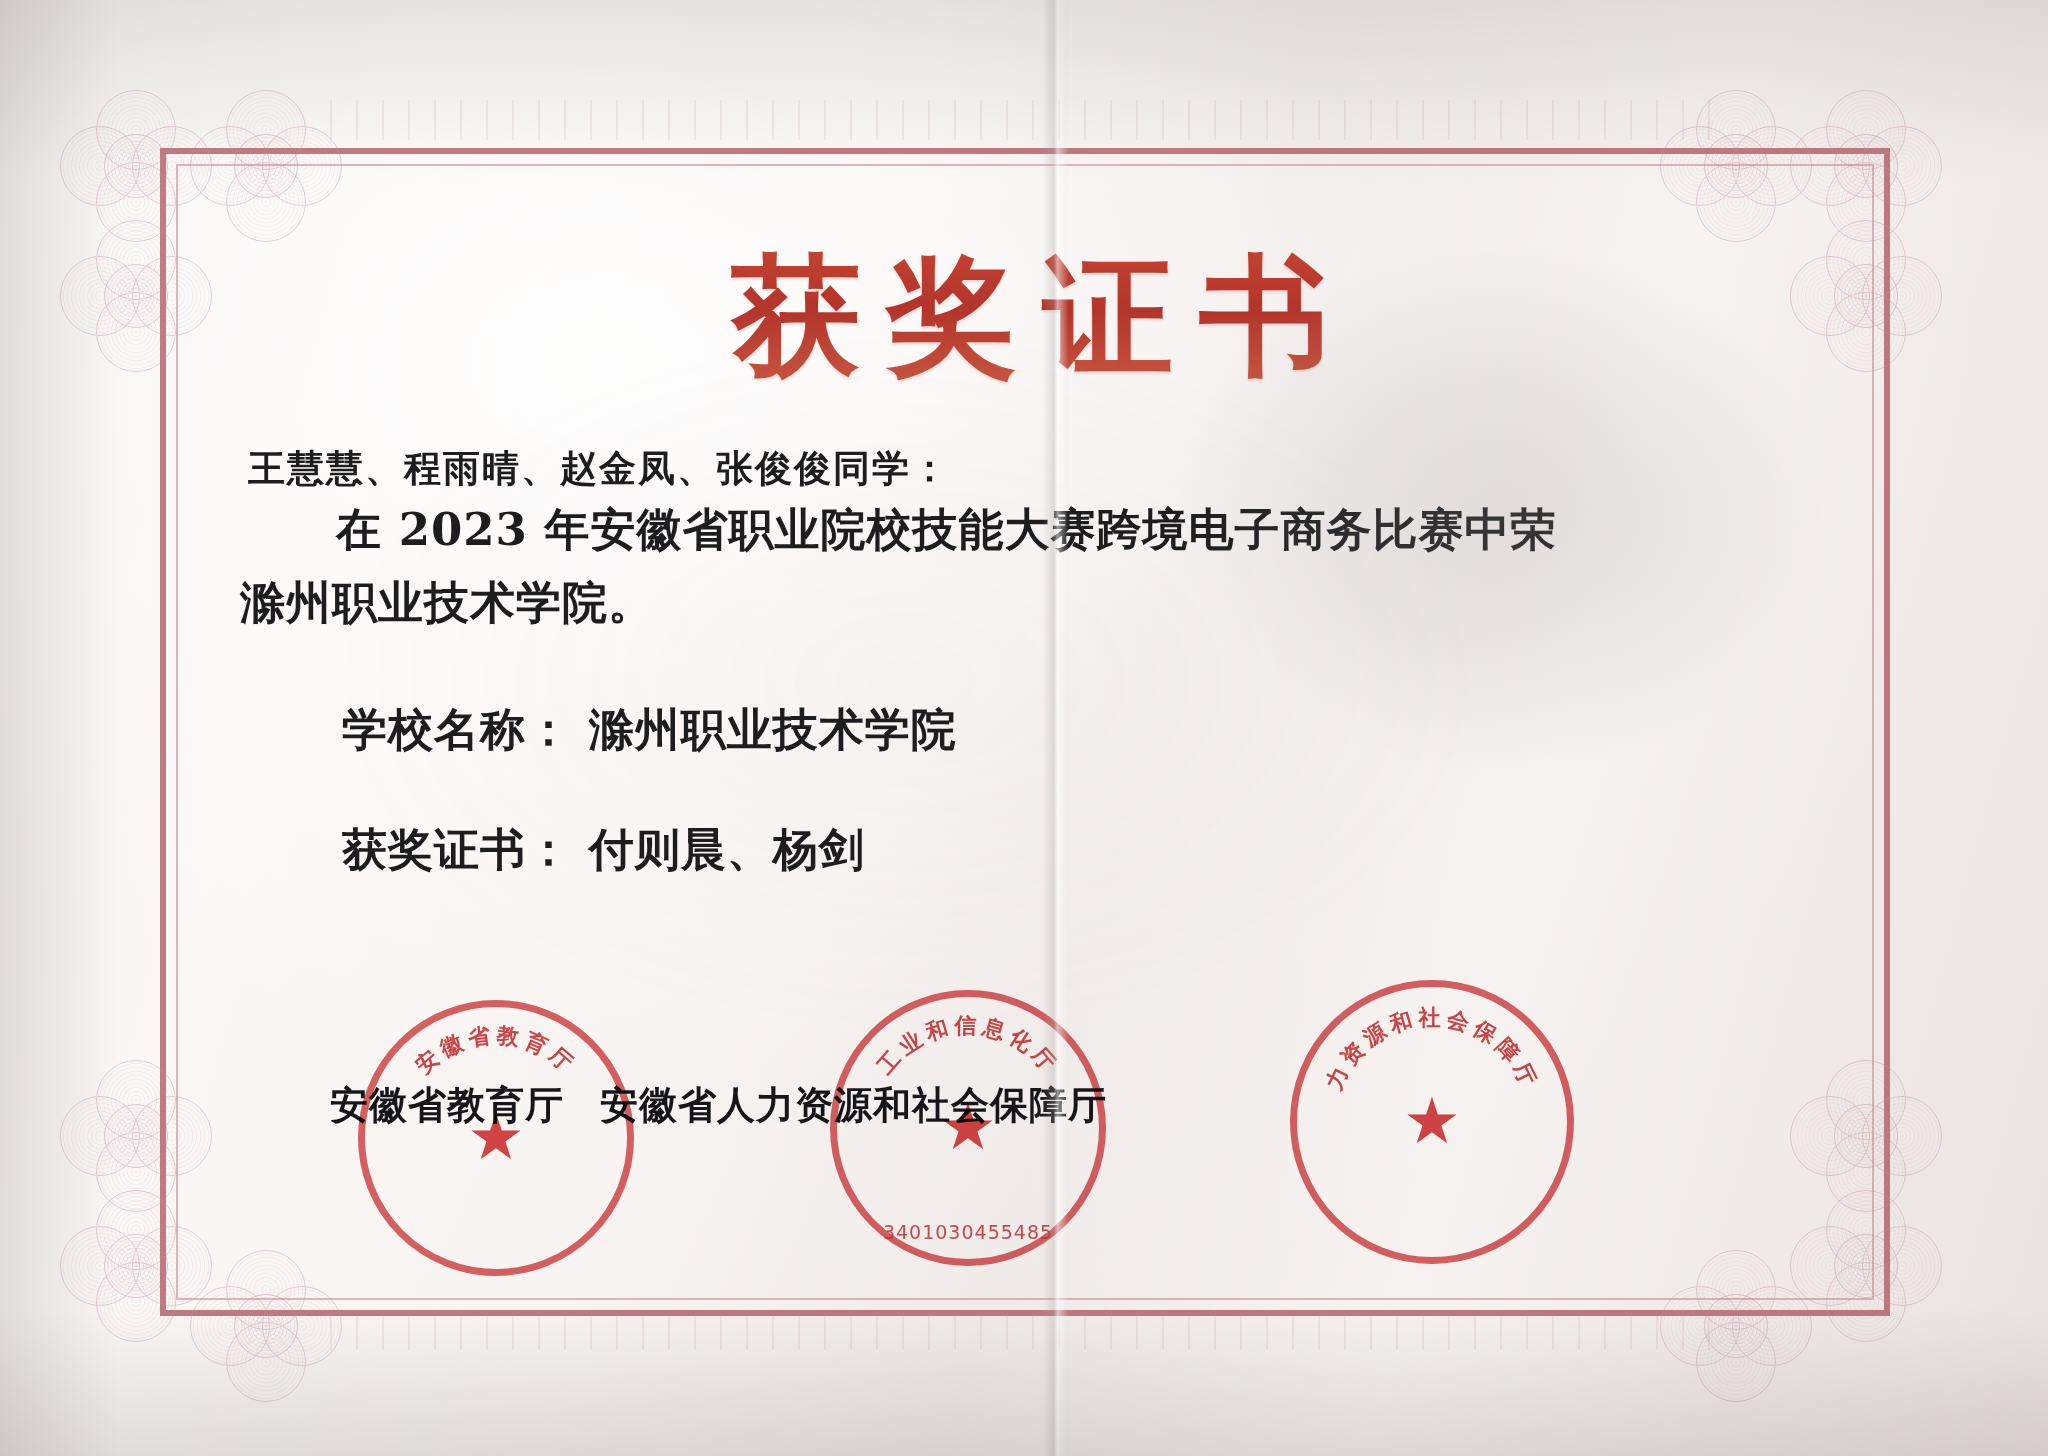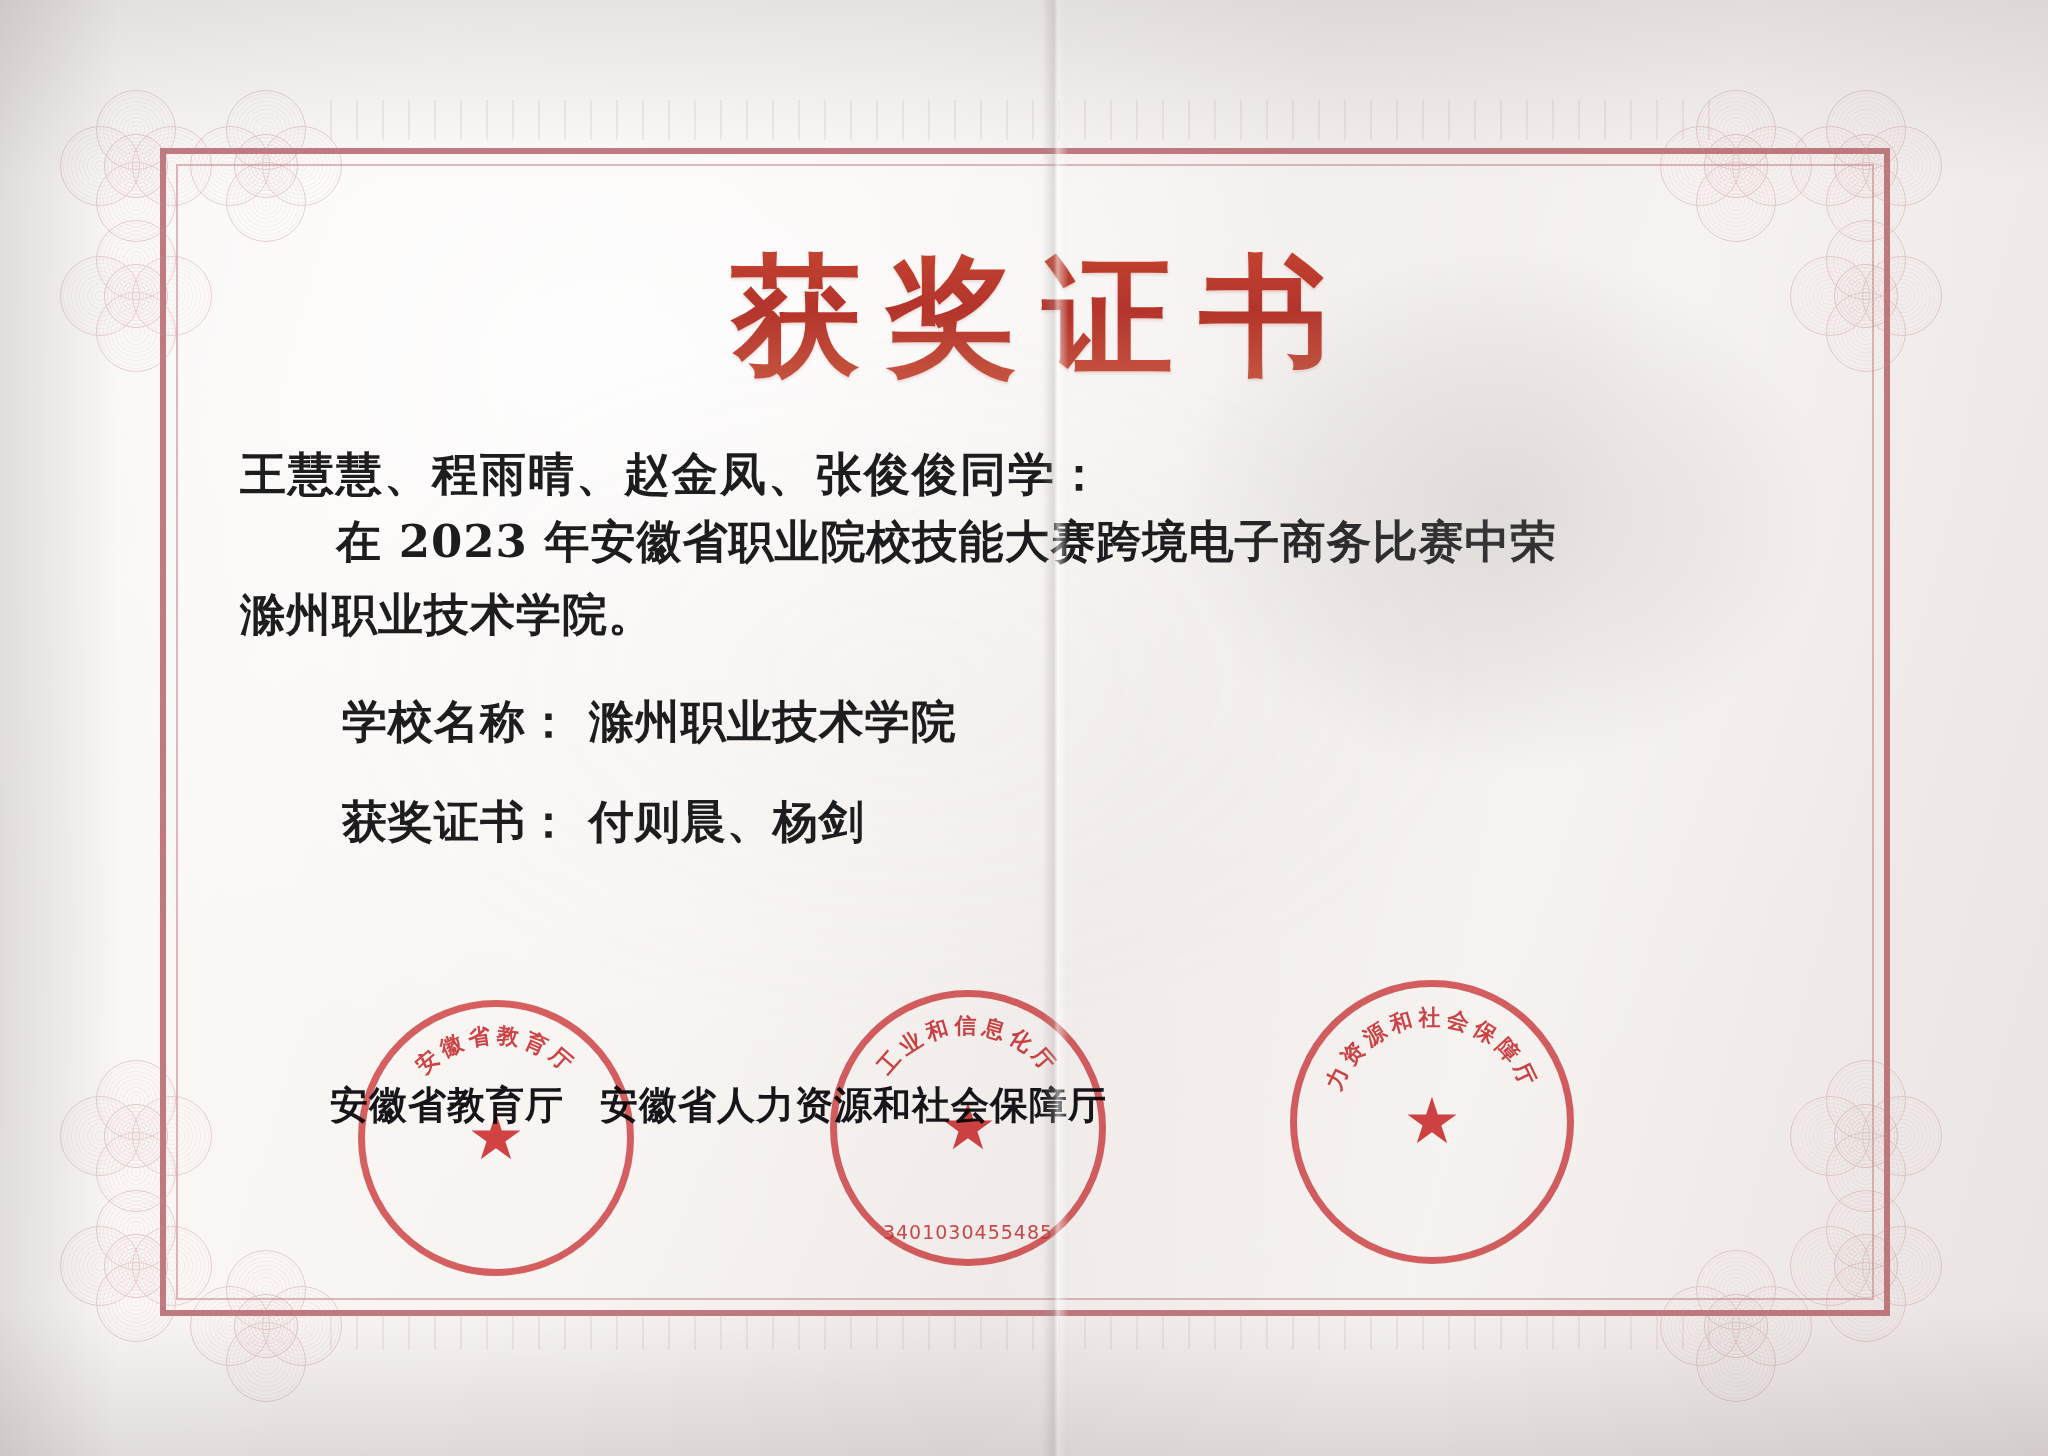--- a/index.html
+++ b/index.html
@@ -155,46 +155,46 @@
     background-clip: text;
     -webkit-text-fill-color: transparent;
     text-shadow: 0 2px 3px rgba(160,60,50,0.18);
     margin-top: 30px;
     margin-bottom: 18px;
     padding-left: 26px;
   }
 
   .recipients {
     font-family: Liberation Serif, serif;
-    font-size: 46px;
+    font-size: 37px;
     font-weight: 700;
     color: #1d1d1f;
     letter-spacing: 2px;
-    margin: 38px 0 0 10px;
+    margin: 38px 0 0 18px;
   }
 
   .body-line {
     font-family: "DejaVu Serif", "Liberation Serif", serif;
     font-size: 45px;
     font-weight: 700;
     color: #1d1d1f;
     letter-spacing: 1px;
     line-height: 1.62;
     margin-left: 10px;
   }
   .body-line.indent { text-indent: 96px; }
 
   .field-row {
     font-family: "DejaVu Serif", "Liberation Serif", serif;
     font-size: 45px;
     font-weight: 700;
     color: #1d1d1f;
     letter-spacing: 1px;
     margin-left: 112px;
-    margin-top: 40px;
+    margin-top: 60px;
   }
 
   .signature-area {
     position: absolute;
     left: 0;
     top: 880px;
     width: 1600px;
   }
 
   .agencies {

